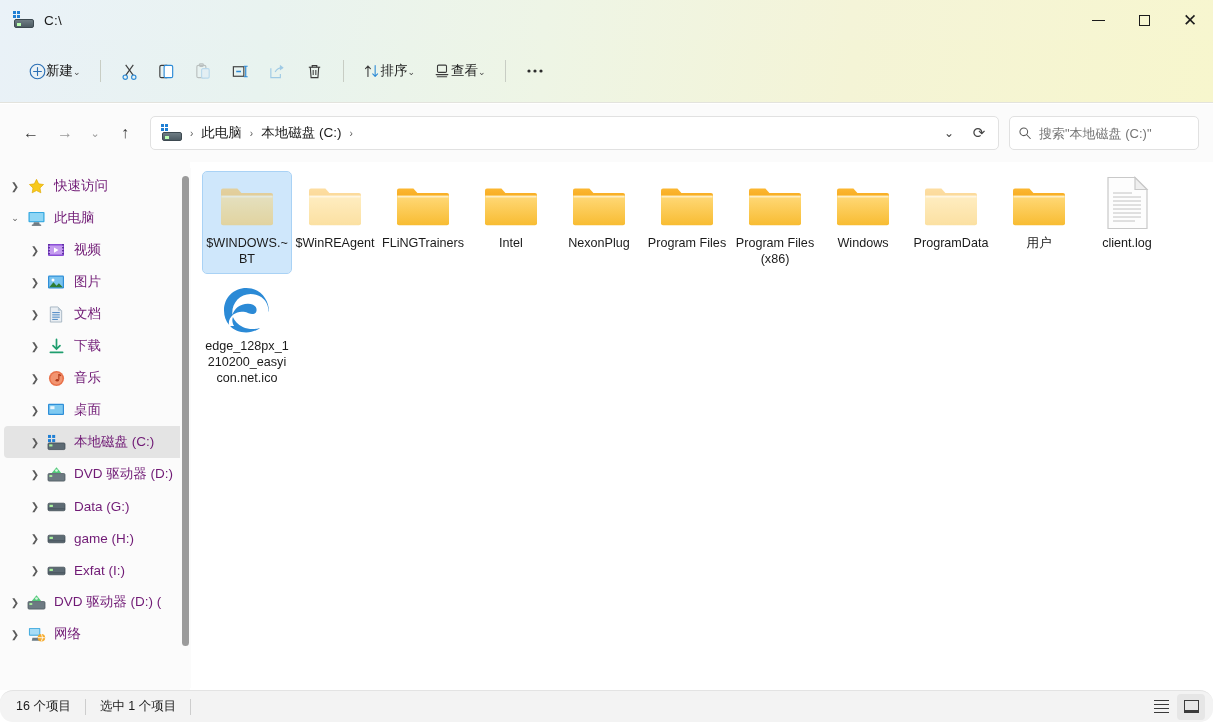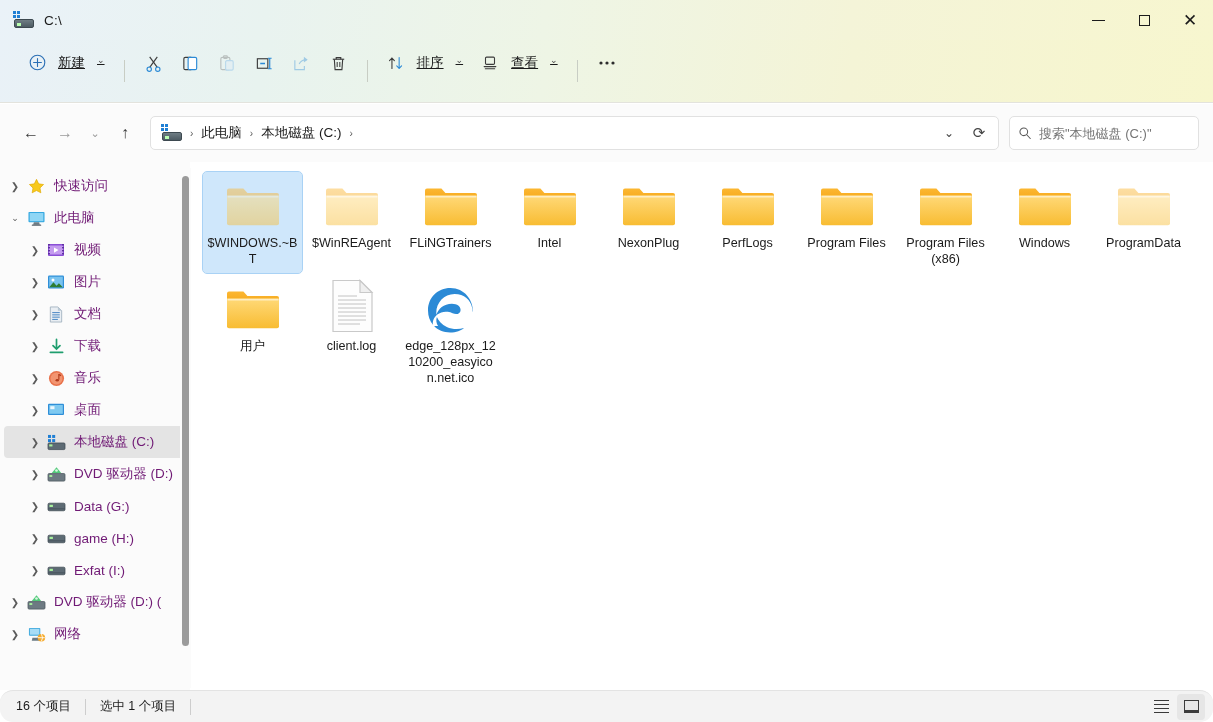--- a/index.html
+++ b/index.html
@@ -38,22 +38,22 @@
   .wc-x { font-size:17px; font-weight:300; line-height:1; }
 
   
   .cmdbar {
     position:absolute; left:0; top:40px; width:1213px; height:63px;
     background: linear-gradient(100deg,#e9f1f7 0%, #e8f3ef 22%, #eef5e5 45%, #f4f4d6 70%, #f7f6cd 100%);
     display:flex; align-items:center; padding-left:20px;
     border-bottom:1px solid #e3e3dd;
   }
   .cb-btn {
-    height:34px; display:flex; gap:12px;
-    padding:0 9px; border-radius:5px; cursor:default; color:#1b1b1b; font-size:13.5px;text-decoration:underline;
+    height:34px; display:flex; align-items:center; gap:0;
+    padding:0 9px; border-radius:5px; cursor:default; color:#1b1b1b; font-size:13.5px;
   }
   .cb-btn.disabled { opacity:.38; }
   .cb-sep { width:1px; height:22px; background:#c8cdc4; margin:0 10px; }
   .chev { font-size:9px; color:#4a4a4a; transform:translateY(1px); }
   svg.ic { display:block; }
 
   
   .navbar {
     position:absolute; left:0; top:104px; width:1213px; height:58px;
     background:#fbfbfb; display:flex; align-items:center; padding:0 14px;
@@ -103,21 +103,21 @@
   .sb-scroll { position:absolute; left:180px; top:168px; width:11px; height:520px; background:#fbfbfb; }
   .sb-thumb { position:absolute; left:2px; top:8px; width:7px; height:470px; background:#9b9b9b; border-radius:4px; }
 
   
   .content {
     position:absolute; left:191px; top:162px; width:1022px; height:528px; background:#ffffff;
     padding:10px 6px 0 12px; overflow:hidden;
   }
   .grid { display:flex; flex-wrap:wrap; align-content:flex-start; }
   .cell {
-    width:99px; margin:0 0 2px 0; padding:4px 2px 6px 2px;
+    width:88px; margin:0 0 2px 0; padding:4px 2px 6px 2px;
     display:flex; flex-direction:column; align-items:center; cursor:default;
     border-radius:4px;
   }
   .cell.selected { background:#cfe7fb; outline:1px solid #a9d2f5; }
   .cell-icon { width:64px; height:54px; display:flex; align-items:flex-end; justify-content:center; }
   .cell-label {
     margin-top:5px; font-size:12.6px; line-height:16px; color:#1b1b1b; text-align:center;
     word-break:break-all; max-width:92px;
   }
   .hiddenitem .cell-icon { opacity:.45; }
@@ -641,40 +641,20 @@
                 <linearGradient id="ft" x1="0" y1="0" x2="0" y2="1">
                   <stop offset="0" stop-color="#fcb731"></stop>
                   <stop offset="1" stop-color="#f5a81c"></stop>
                 </linearGradient>
               </defs>
               <path d="M3 6.5a2 2 0 012-2h14.4l4 4.4H53a2 2 0 012 2v5H3z" fill="url(#ft)"></path>
               <path d="M3 11.5h52v27.8a2 2 0 01-2 2H5a2 2 0 01-2-2z" fill="url(#fb)"></path>
               <path d="M3.6 11.8h50.8v1.6H3.6z" fill="#fff" opacity=".55"></path>
             </svg>
           </div>
-          <div class="cell-label">PerfLogs</div>
-        </div>
-        <div class="cell">
-          <div class="cell-icon">
-            <svg width="58" height="46" viewBox="0 0 58 46">
-              <defs>
-                <linearGradient id="fb" x1="0" y1="0" x2="0" y2="1">
-                  <stop offset="0" stop-color="#ffd978"></stop>
-                  <stop offset="1" stop-color="#f8bc32"></stop>
-                </linearGradient>
-                <linearGradient id="ft" x1="0" y1="0" x2="0" y2="1">
-                  <stop offset="0" stop-color="#fcb731"></stop>
-                  <stop offset="1" stop-color="#f5a81c"></stop>
-                </linearGradient>
-              </defs>
-              <path d="M3 6.5a2 2 0 012-2h14.4l4 4.4H53a2 2 0 012 2v5H3z" fill="url(#ft)"></path>
-              <path d="M3 11.5h52v27.8a2 2 0 01-2 2H5a2 2 0 01-2-2z" fill="url(#fb)"></path>
-              <path d="M3.6 11.8h50.8v1.6H3.6z" fill="#fff" opacity=".55"></path>
-            </svg>
-          </div>
           <div class="cell-label">Program Files</div>
         </div>
         <div class="cell">
           <div class="cell-icon">
             <svg width="58" height="46" viewBox="0 0 58 46">
               <defs>
                 <linearGradient id="fb" x1="0" y1="0" x2="0" y2="1">
                   <stop offset="0" stop-color="#ffd978"></stop>
                   <stop offset="1" stop-color="#f8bc32"></stop>
                 </linearGradient>

